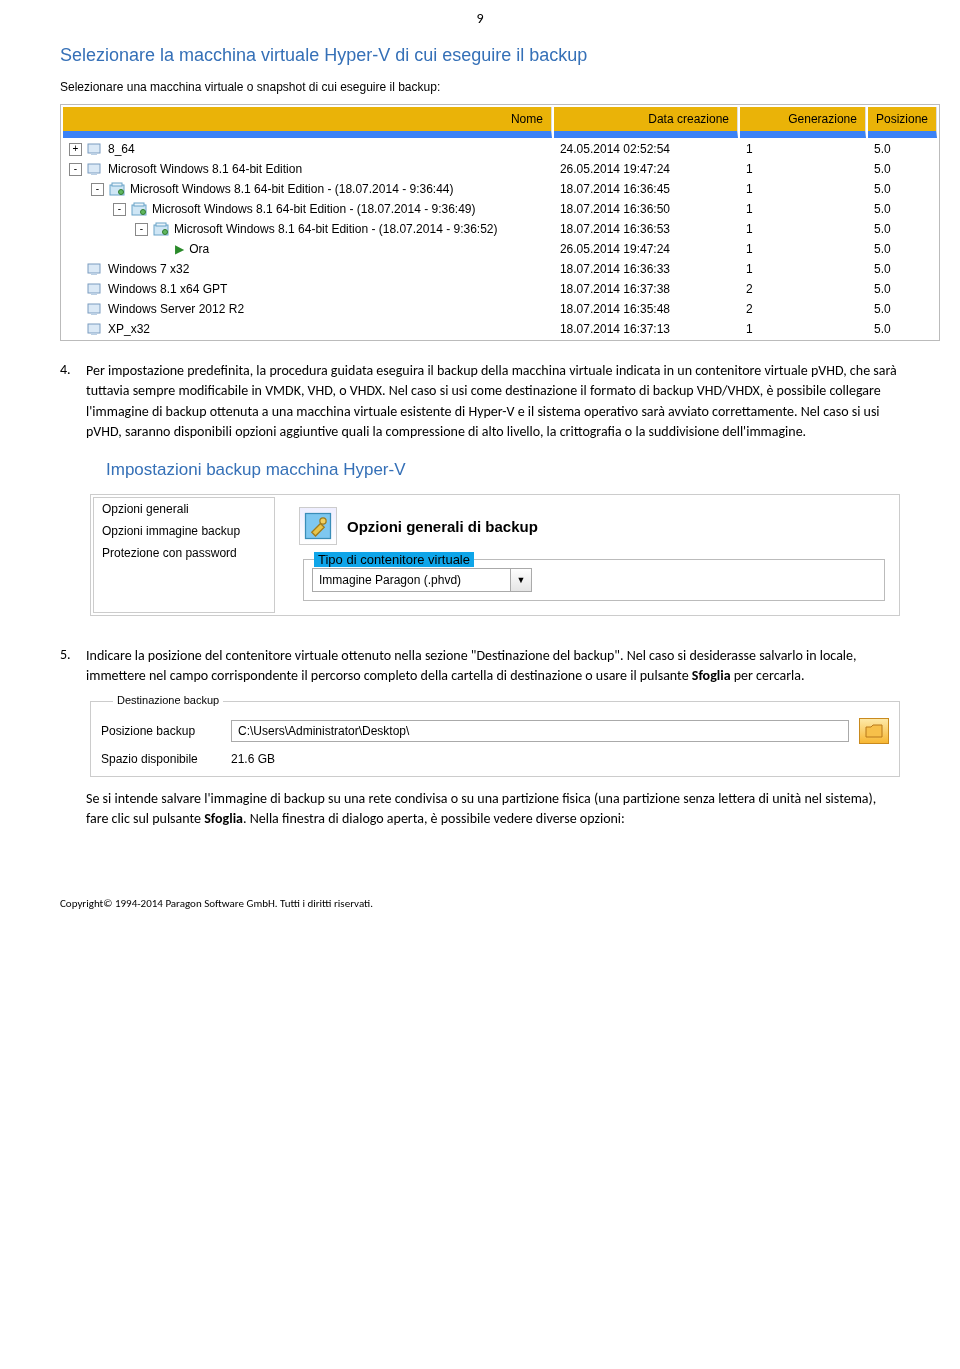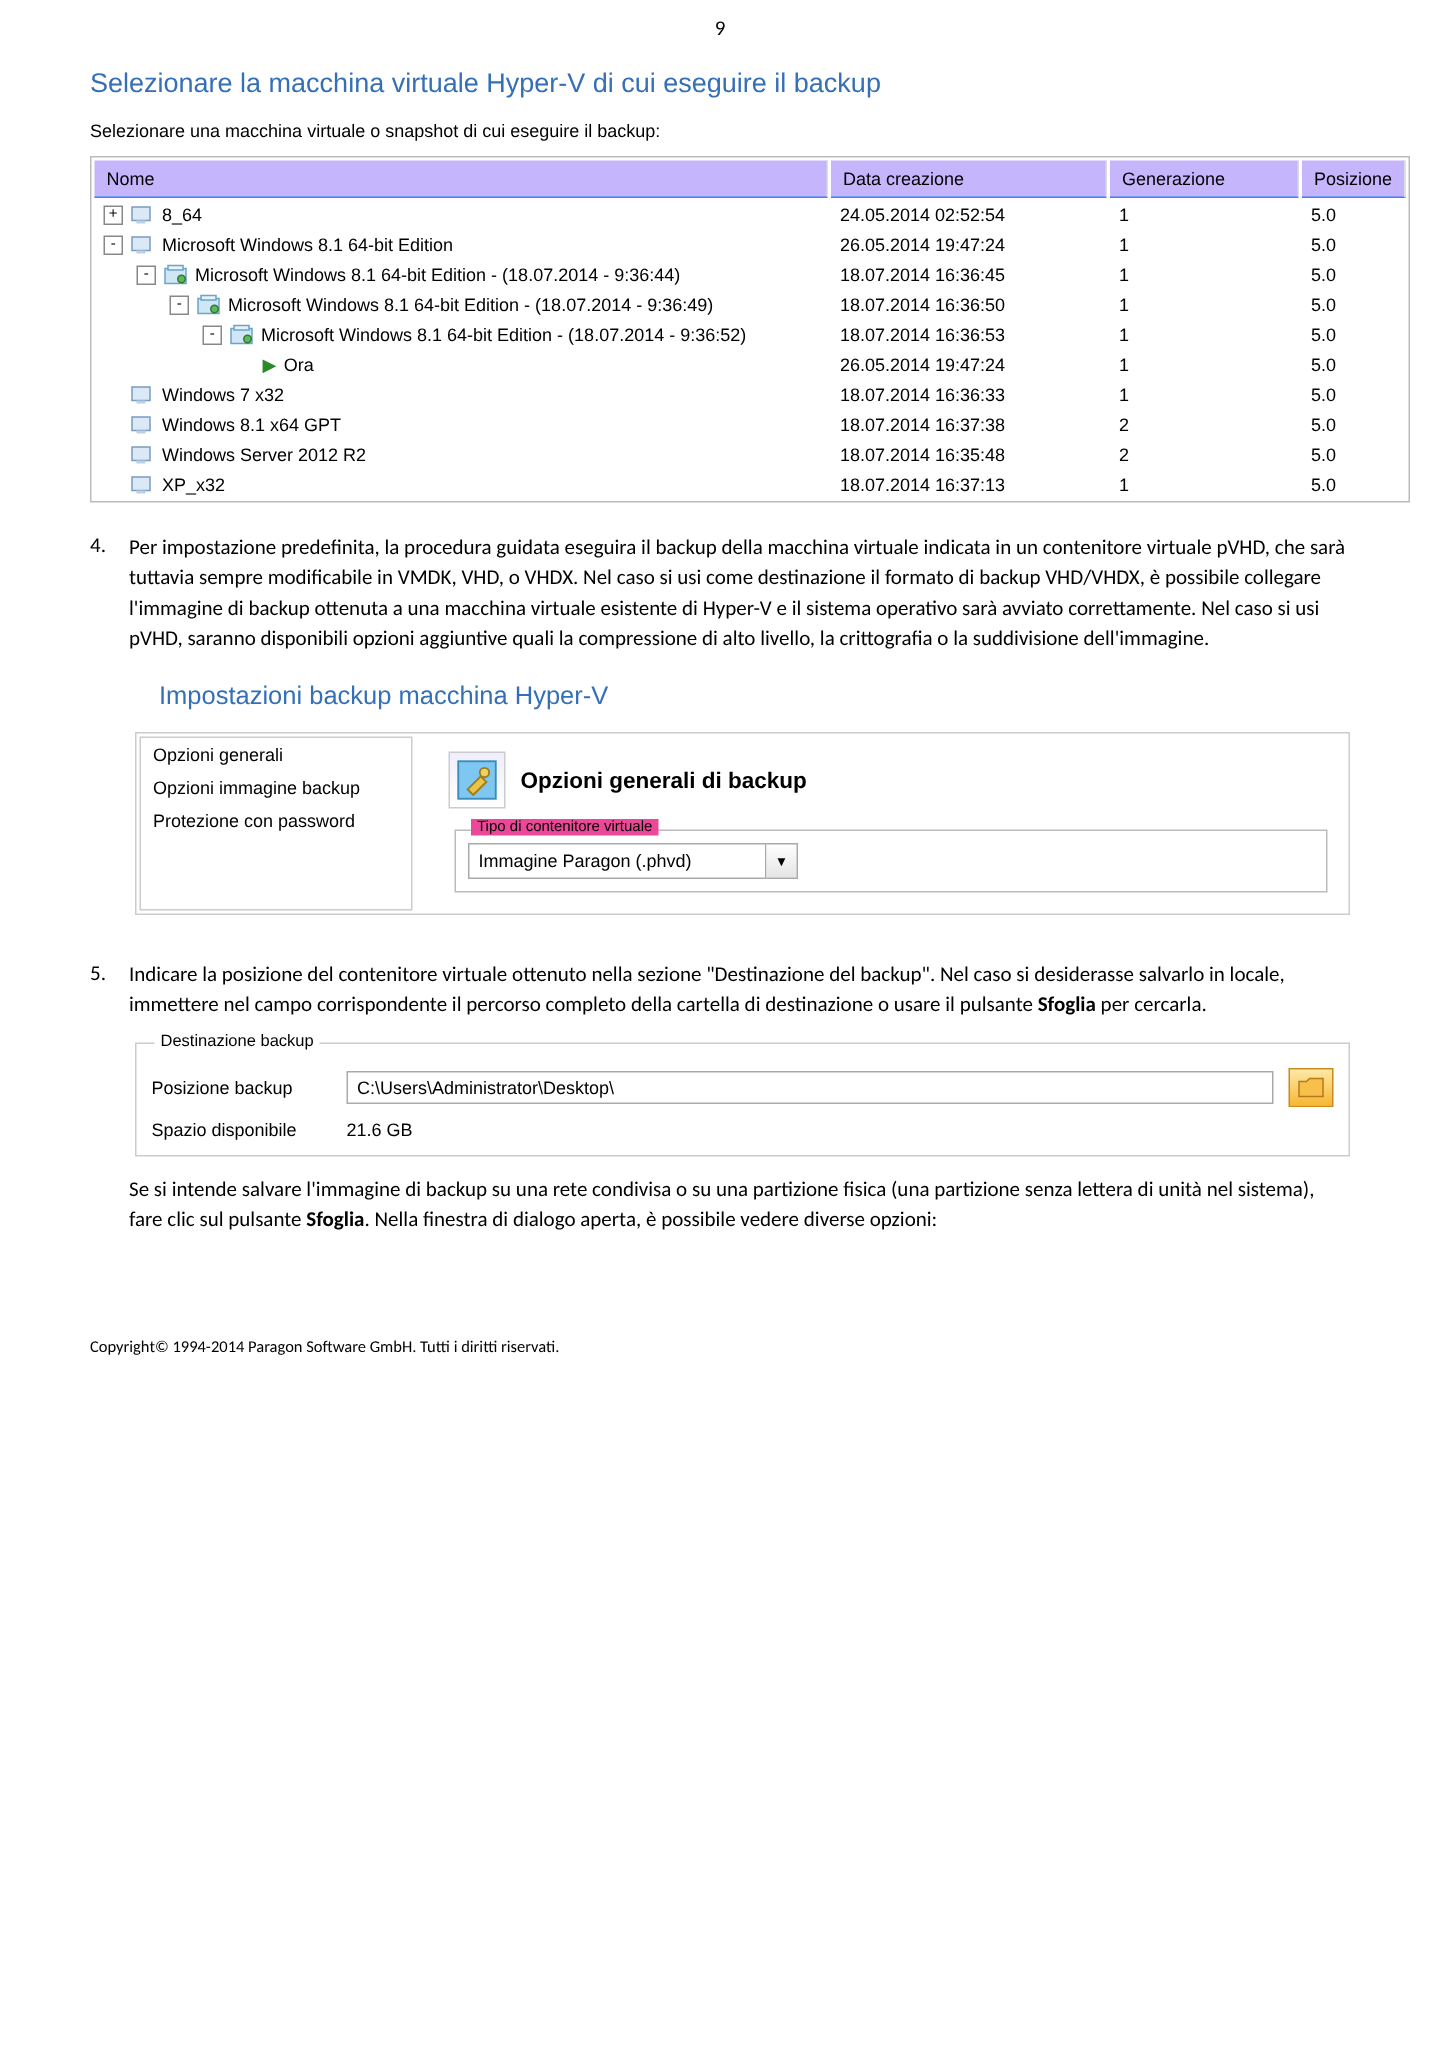--- a/index.html
+++ b/index.html
@@ -1,21 +1,21 @@
 <!DOCTYPE html>
 <html><head>
 <meta charset="utf-8">
 <style>
 body{margin:0;font-family:Calibri,Arial,sans-serif;font-size:14px;color:#000;background:#fff;width:960px}
 .page{padding:0 60px 30px 60px}
 .page-number{text-align:center;font-size:14px;padding:10px 0}
 .heading{color:#3570b7;font-size:18px;font-family:Arial,sans-serif;margin:8px 0 14px 0}
 .instruction{font-size:12px;font-family:Arial,sans-serif;margin-bottom:10px}
 .vm-table{border:1px solid #bbb;font-family:Tahoma,Arial,sans-serif;font-size:12px;width:880px;background:#fff}
-.vm-table th{background:#c4b5fd;font-weight:normal;text-align:left;padding:5px 8px;border-bottom:1px solid #3b82f6;border-right:1px solid #ddd}
+.vm-table th{background:#eab308;font-weight:normal;text-align:right;padding:5px 8px;border-bottom:7px solid #3b82f6;border-right:1px solid #ddd}
 .vm-table td{padding:2px 6px;vertical-align:middle}
 .tree-cell{display:flex;align-items:center;gap:2px}
 .ind{display:inline-block;width:20px;flex:none}
 .box{display:inline-flex;width:11px;height:11px;border:1px solid #888;align-items:center;justify-content:center;font-size:10px;line-height:1;flex:none;margin-right:3px;background:#fff}
 .snap-icon{display:inline-block;width:16px;height:14px;margin-right:3px;flex:none}
 .snap-icon svg{display:block}
 .arrow-icon{display:inline-block;margin-right:3px;flex:none;color:#2a8a2a}
 .content{padding:20px 0}
 .ol-item{display:flex;gap:8px;margin-bottom:14px}
 .ol-num{flex:none;width:18px}
@@ -23,26 +23,26 @@
 .sub-heading{color:#3570b7;font-size:17px;font-family:Arial,sans-serif;margin:18px 0 14px 0}
 .panel{border:1px solid #ccc;padding:2px;margin:6px 0 10px 30px;font-family:Tahoma,Arial,sans-serif;font-size:12px}
 .panel-flex{display:flex;gap:16px}
 .left-list{width:180px;border:1px solid #ccc}
 .left-list div{padding:4px 8px}
 .right-pane{flex:1;padding:4px}
 .right-title{display:flex;align-items:center;gap:10px;padding:6px 4px}
 .big-icon{width:36px;height:36px;display:flex;align-items:center;justify-content:center;background:linear-gradient(#eef,#fff);border:1px solid #ccc}
 .big-icon svg{display:block}
 .fieldset{border:1px solid #bbb;margin:8px;padding:8px;position:relative}
-.fieldset-legend{position:absolute;top:-8px;left:10px;background:#ec4899;padding:0 4px;font-size:10px}
+.fieldset-legend{position:absolute;top:-8px;left:10px;background:#0ea5e9;padding:0 4px;font-size:13px}
 .select{display:flex;width:220px}
 .select-val{flex:1;border:1px solid #aaa;padding:4px 6px;background:#fff}
 .select-btn{width:20px;border:1px solid #aaa;border-left:none;display:flex;align-items:center;justify-content:center;background:linear-gradient(#fefefe,#e5e5e5);font-size:9px}
 .dest-panel{border:1px solid #ccc;margin:8px 0 12px 30px;padding:8px 10px 10px 10px;font-family:Tahoma,Arial,sans-serif;font-size:12px;position:relative}
-.dest-legend{position:absolute;top:-8px;left:12px;background:#fff;padding:0 4px;font-size:11px}
+.dest-legend{position:absolute;top:-8px;left:22px;background:#fff;padding:0 4px;font-size:11px}
 .dest-row{display:flex;align-items:center;gap:10px;margin-top:8px}
 .dest-label{width:120px}
 .dest-input{flex:1;border:1px solid #aaa;padding:3px 6px;background:#fff}
 .browse-btn{width:28px;height:24px;background:linear-gradient(#fde9a8,#f7b733);border:1px solid #c98a1e;display:flex;align-items:center;justify-content:center}
 .footer{font-size:11px;margin-top:40px;padding-top:8px}
 b{font-weight:bold}
 </style>
 </head>
 <body>
 

